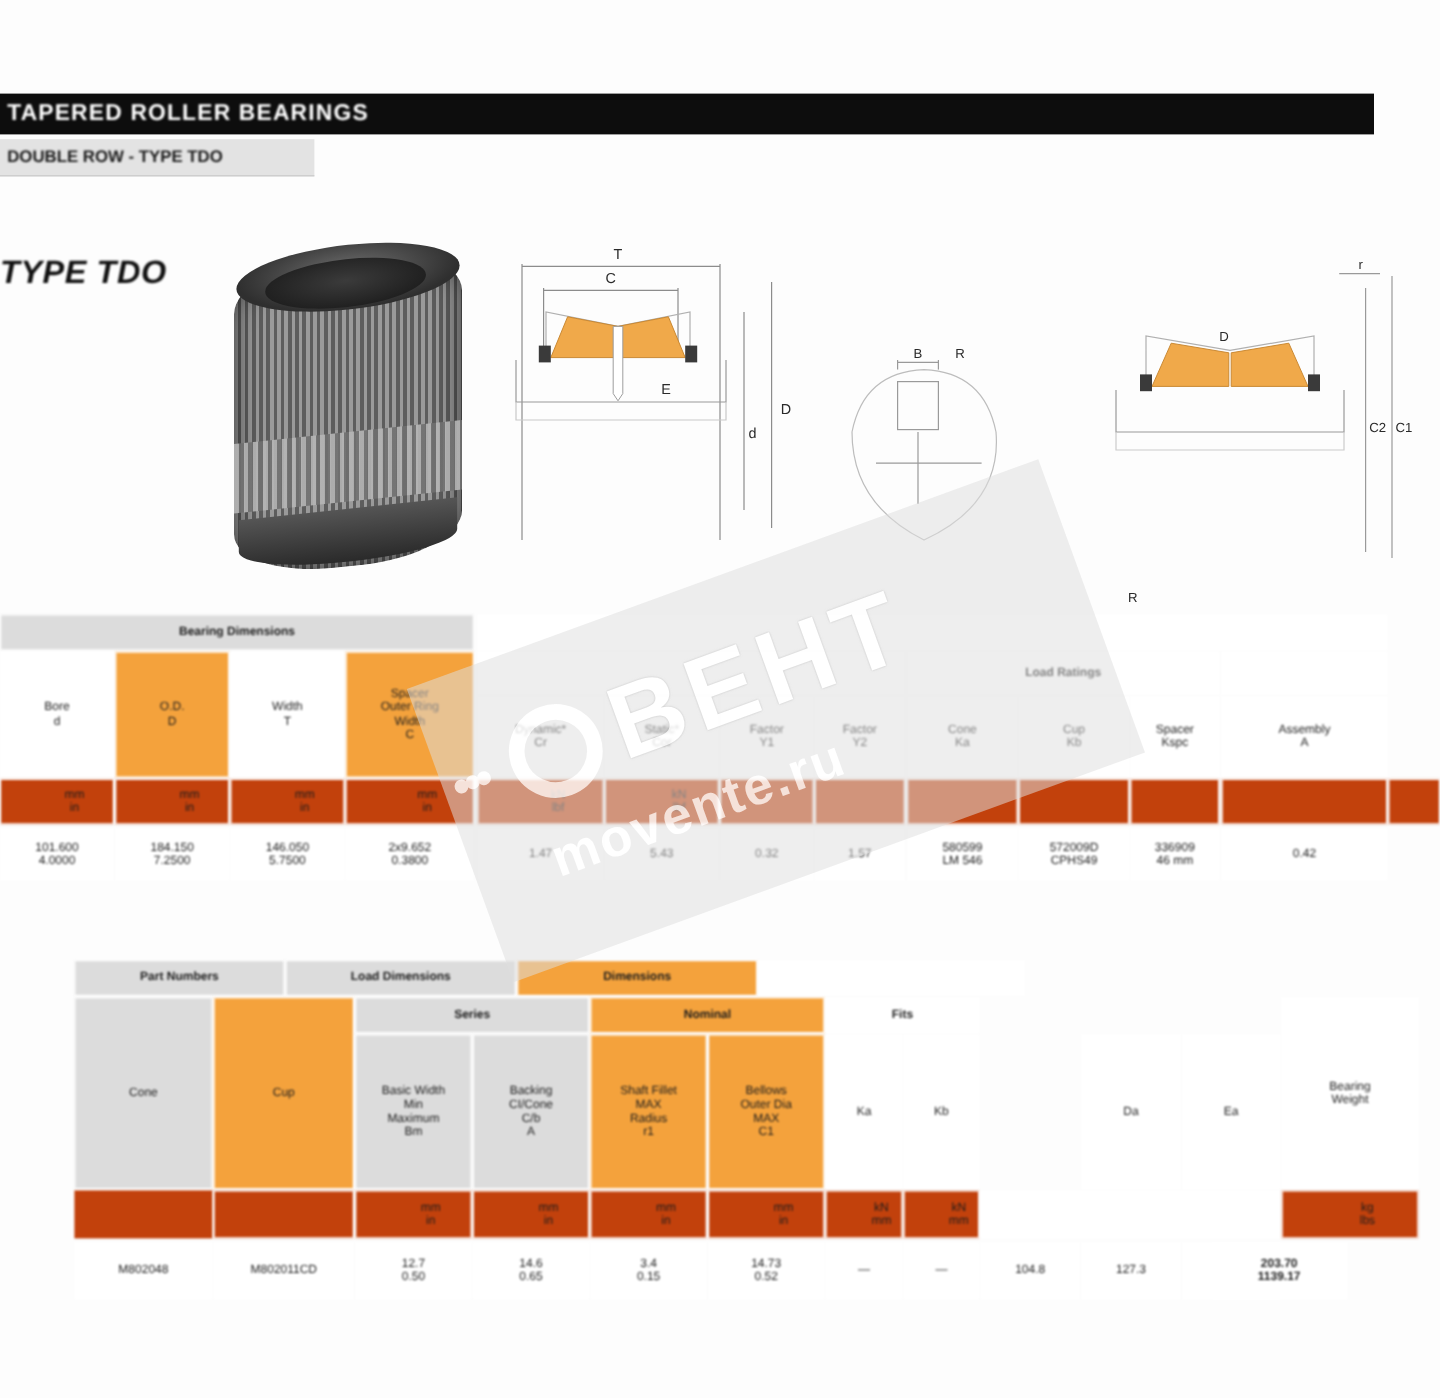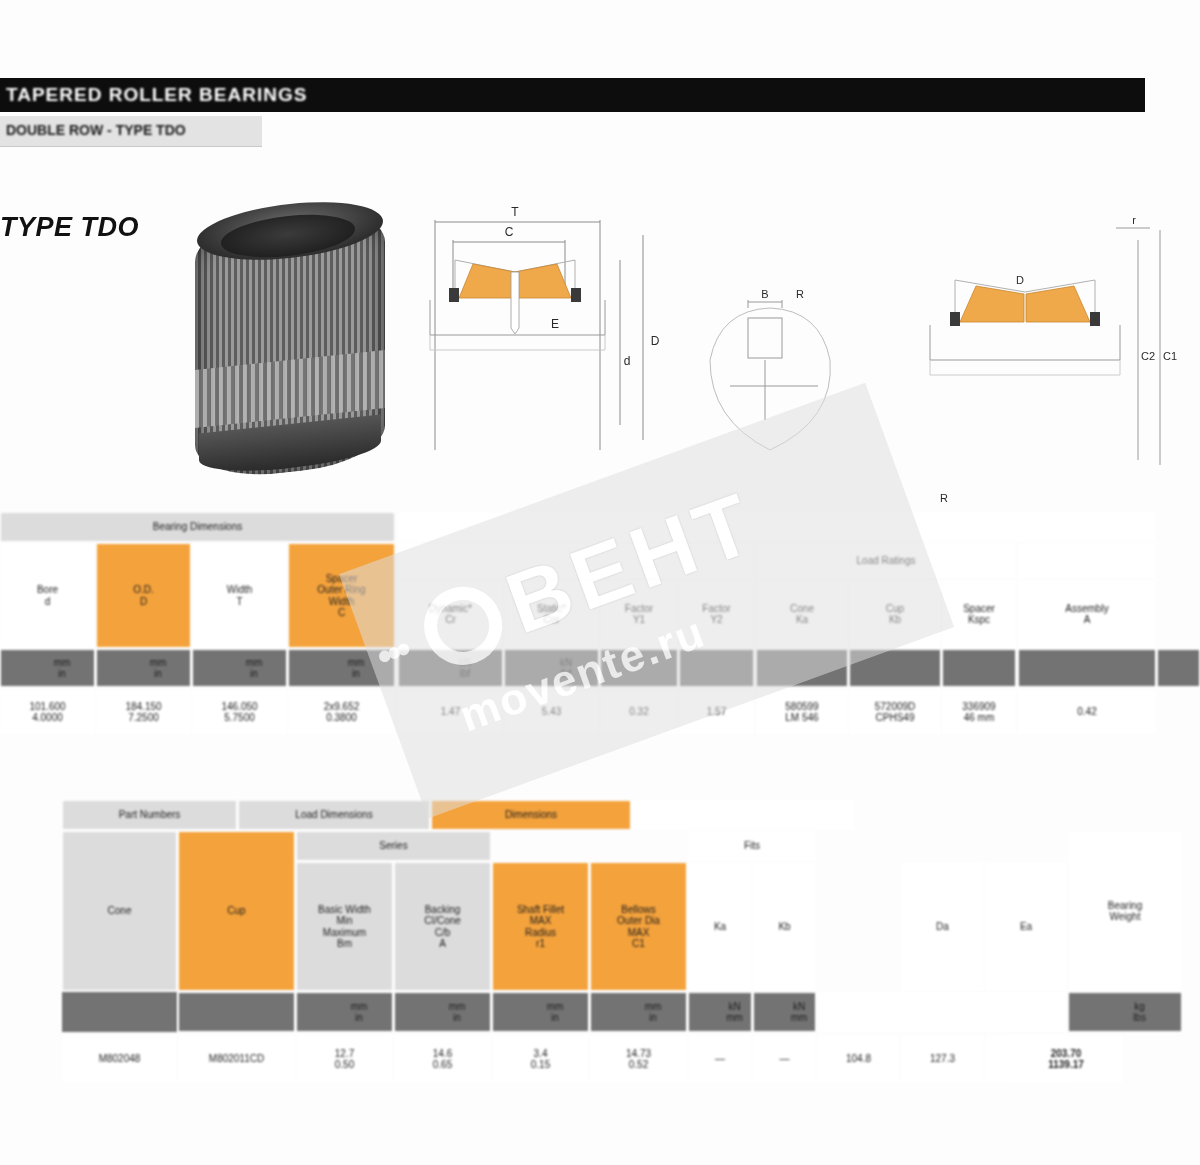--- a/index.html
+++ b/index.html
@@ -95,25 +95,25 @@
     display:flex;align-items:center;justify-content:center;
     text-align:center;
     font-size:10px;
     line-height:1.15;
     filter:blur(0.9px);
     color:#1c1c1c;
     white-space:pre-line;
     overflow:hidden;
   }
   .bg-orange{background:#f4a23c;}
-  .bg-orange-d{background:#737373;padding-left:29px;}
+  .bg-orange-d{background:#c2410c;padding-left:29px;}
   .bg-grey{background:#dcdcdc;}
   .bg-white{background:#ffffff;}
   .bdr{border:1px solid #ffffff;}
-  .bold{font-weight:normal;}
+  .bold{font-weight:bold;}
   .t1{position:absolute;left:0px;top:512px;width:1200px;height:278px;}
   .t2{position:absolute;left:62px;top:800px;width:1120px;height:290px;}
   
   .wm{
     position:absolute;left:370px;top:430px;
     width:560px;height:360px;
     pointer-events:none;
     transform:rotate(-20deg);
     opacity:.85;
   }
@@ -324,20 +324,21 @@
 
     <div class="cell bg-grey bdr bold" style="left:0px;top:0px;width:175px;height:30px;">Part Numbers</div>
     <div class="cell bg-grey bdr bold" style="left:176px;top:0px;width:192px;height:30px;">Load Dimensions</div>
     <div class="cell bg-orange bdr bold" style="left:369px;top:0px;width:200px;height:30px;">Dimensions</div>
     <div class="cell bg-white bdr bold" style="left:570px;top:0px;width:222px;height:30px;"></div>
 
     <div class="cell bg-grey bdr" style="left:0px;top:31px;width:115px;height:160px;">Cone</div>
     <div class="cell bg-orange bdr" style="left:116px;top:31px;width:117px;height:160px;">Cup</div>
 
     <div class="cell bg-grey bdr bold" style="left:234px;top:31px;width:195px;height:30px;">Series</div>
+    <div class="cell bg-orange bdr bold" style="left:430px;top:31px;width:195px;height:30px;">Nominal</div>
     <div class="cell bg-white bdr bold" style="left:626px;top:31px;width:128px;height:30px;">Fits</div>
     <div class="cell bg-white bdr" style="left:1006px;top:31px;width:114px;height:160px;">Bearing
 Weight</div>
 
     <div class="cell bg-grey bdr" style="left:234px;top:62px;width:97px;height:129px;">Basic Width
 Min
 Maximum
 Bm</div>
     <div class="cell bg-grey bdr" style="left:332px;top:62px;width:97px;height:129px;">Backing
 CI/Cone

